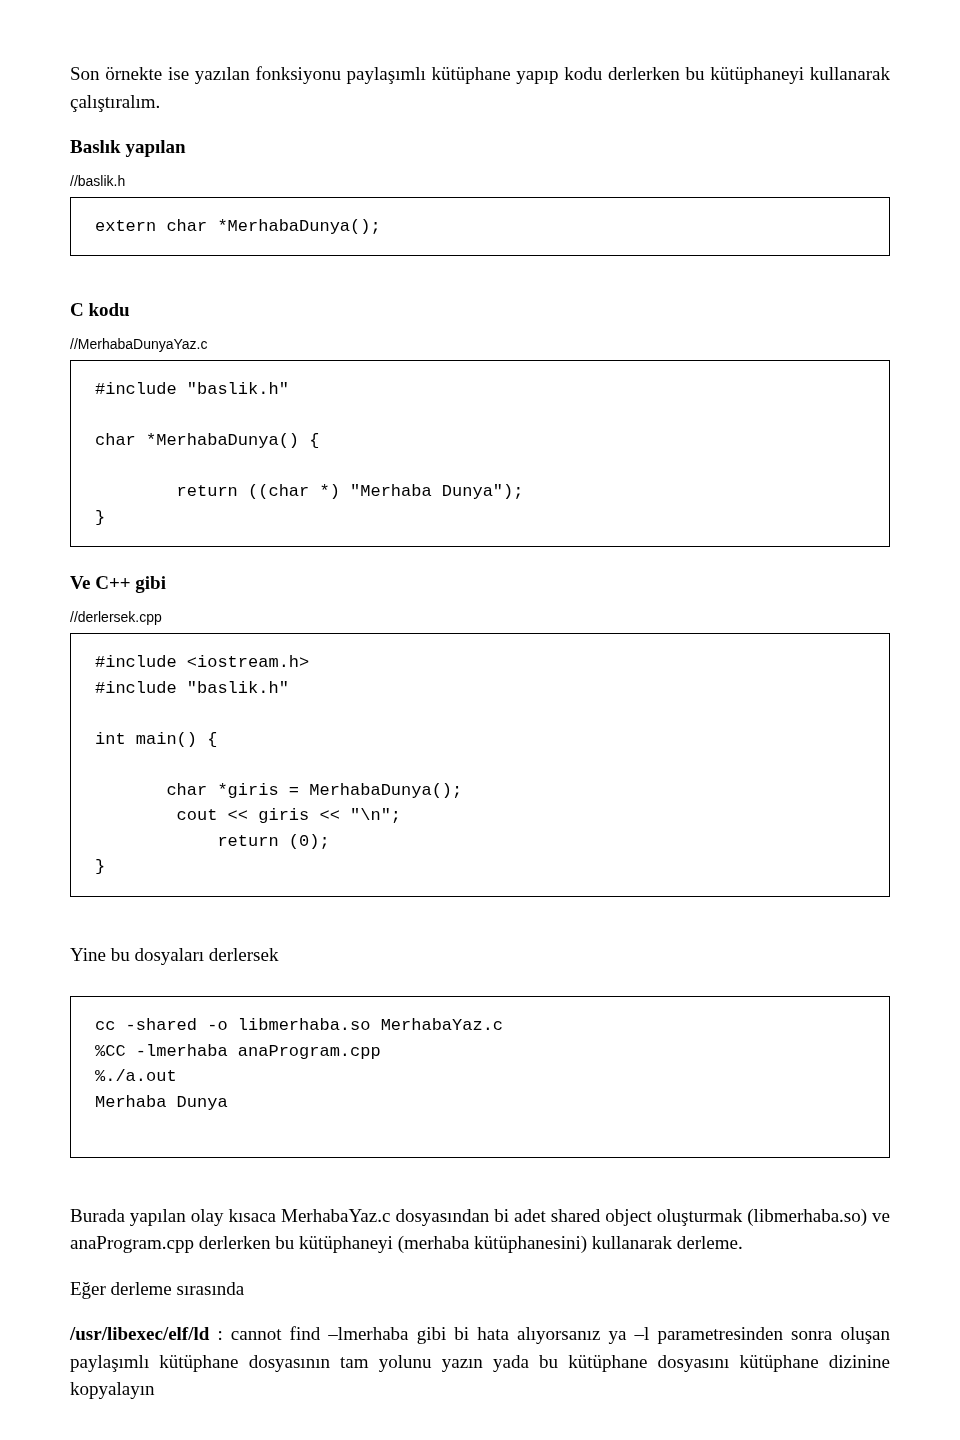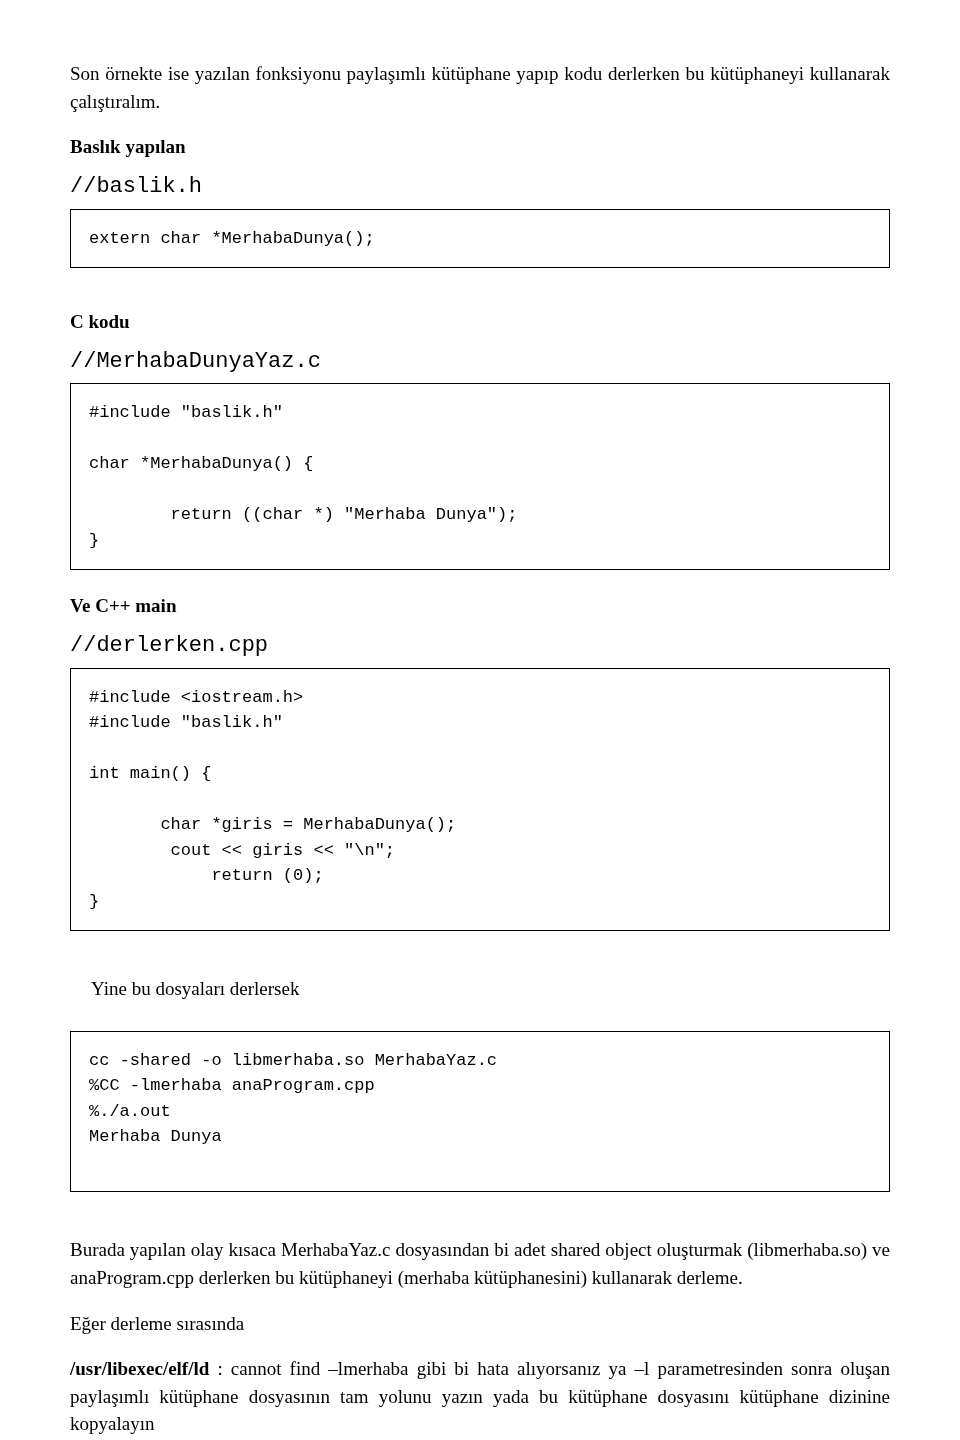--- a/index.html
+++ b/index.html
@@ -13,27 +13,27 @@
     width: 960px;
     box-sizing: border-box;
   }
   p { margin: 0 0 18px 0; }
   .justify { text-align: justify; }
   .section-title {
     font-weight: bold;
     margin: 18px 0 10px 0;
   }
   .comment {
-    font-family: Liberation Mono, monospace;
-    font-size: 22px;
+    font-family: Liberation Sans, sans-serif;
+    font-size: 14px;
     margin: 4px 0 6px 0;
   }
   .codebox {
     border: 1px solid #000;
-    padding: 16px 18px;
+    padding: 16px 24px;
     margin: 0 0 22px 0;
     font-family: "Courier New", Courier, monospace;
     font-size: 17px;
     white-space: pre;
     line-height: 1.5;
   }
   .gap-after { margin-bottom: 40px; }
   .big-gap-after { margin-bottom: 44px; }
 </style>
 </head>
@@ -47,33 +47,33 @@
 
 <div class="section-title">C kodu</div>
 <div class="comment">//MerhabaDunyaYaz.c</div>
 <div class="codebox">#include "baslik.h"
 
 char *MerhabaDunya() {
 
         return ((char *) "Merhaba Dunya");
 }</div>
 
-<div class="section-title">Ve C++ main</div>
-<div class="comment">//derlerken.cpp</div>
+<div class="section-title">Ve C++ gibi</div>
+<div class="comment">//derlersek.cpp</div>
 <div class="codebox big-gap-after">#include &lt;iostream.h&gt;
 #include "baslik.h"
 
 int main() {
 
        char *giris = MerhabaDunya();
         cout &lt;&lt; giris &lt;&lt; "\n";
             return (0);
 }</div>
 
-<p style="margin-bottom:28px;margin-left:21px;">Yine bu dosyaları derlersek</p>
+<p style="margin-bottom:28px;">Yine bu dosyaları derlersek</p>
 <div class="codebox big-gap-after">cc -shared -o libmerhaba.so MerhabaYaz.c
 %CC -lmerhaba anaProgram.cpp
 %./a.out
 Merhaba Dunya
 
 </div>
 
 <p class="justify">Burada yapılan olay kısaca MerhabaYaz.c dosyasından bi adet shared object oluşturmak (libmerhaba.so) ve anaProgram.cpp derlerken bu kütüphaneyi (merhaba kütüphanesini) kullanarak derleme.</p>
 
 <p>Eğer derleme sırasında</p>

